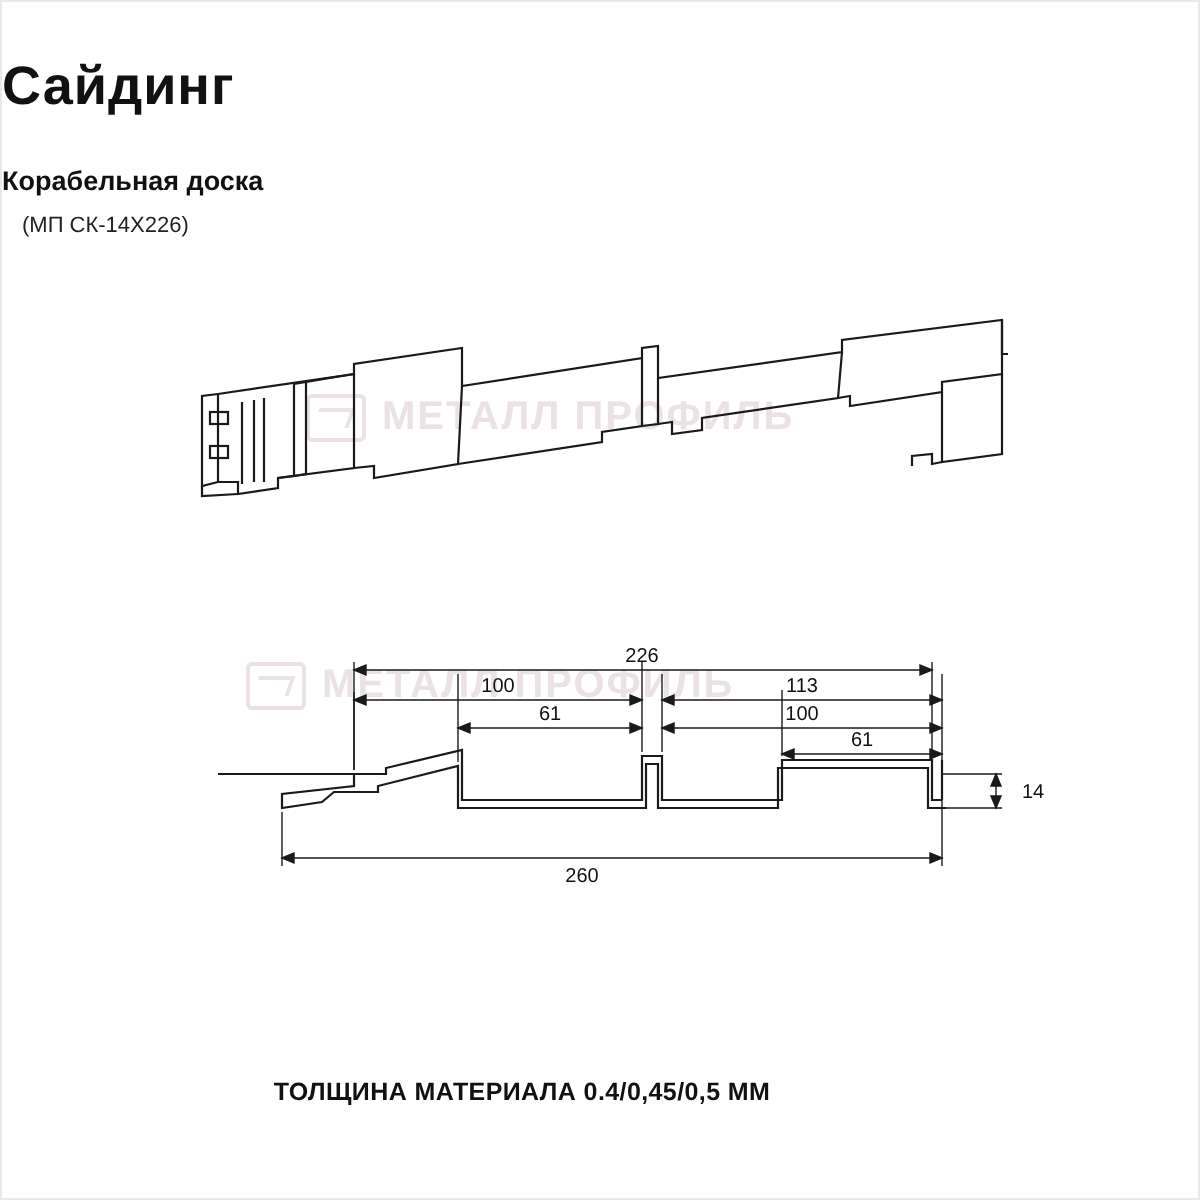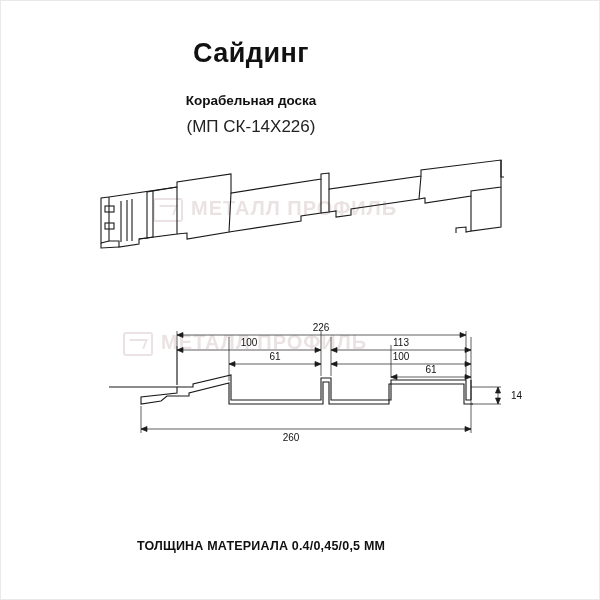--- a/index.html
+++ b/index.html
@@ -17,42 +17,43 @@
   }
   .page {
     position: relative;
     width: 600px;
     height: 600px;
     box-sizing: border-box;
     border: 1px solid #e9e9e9;
   }
   .header {
     position: absolute;
-    top: 38px;
+    top: 28px;
     left: 0;
     width: 500px;
-    text-align: center;
+    text-align: left;
   }
   .title {
     font-size: 27px;
     font-weight: bold;
     letter-spacing: 0.5px;
     line-height: 1.1;
     color: #111;
   }
   .subtitle {
     font-size: 13.5px;
     font-weight: bold;
     margin-top: 24px;
     color: #111;
   }
   .code {
-    font-size: 17px;
+    font-size: 11px;
     margin-top: 9px;
     color: #222;
+    margin-left: 10px;
   }
   .footer {
     position: absolute;
     bottom: 46px;
     left: 0;
     width: 520px;
     text-align: center;
     font-size: 12.5px;
     font-weight: bold;
     letter-spacing: 0.2px;

